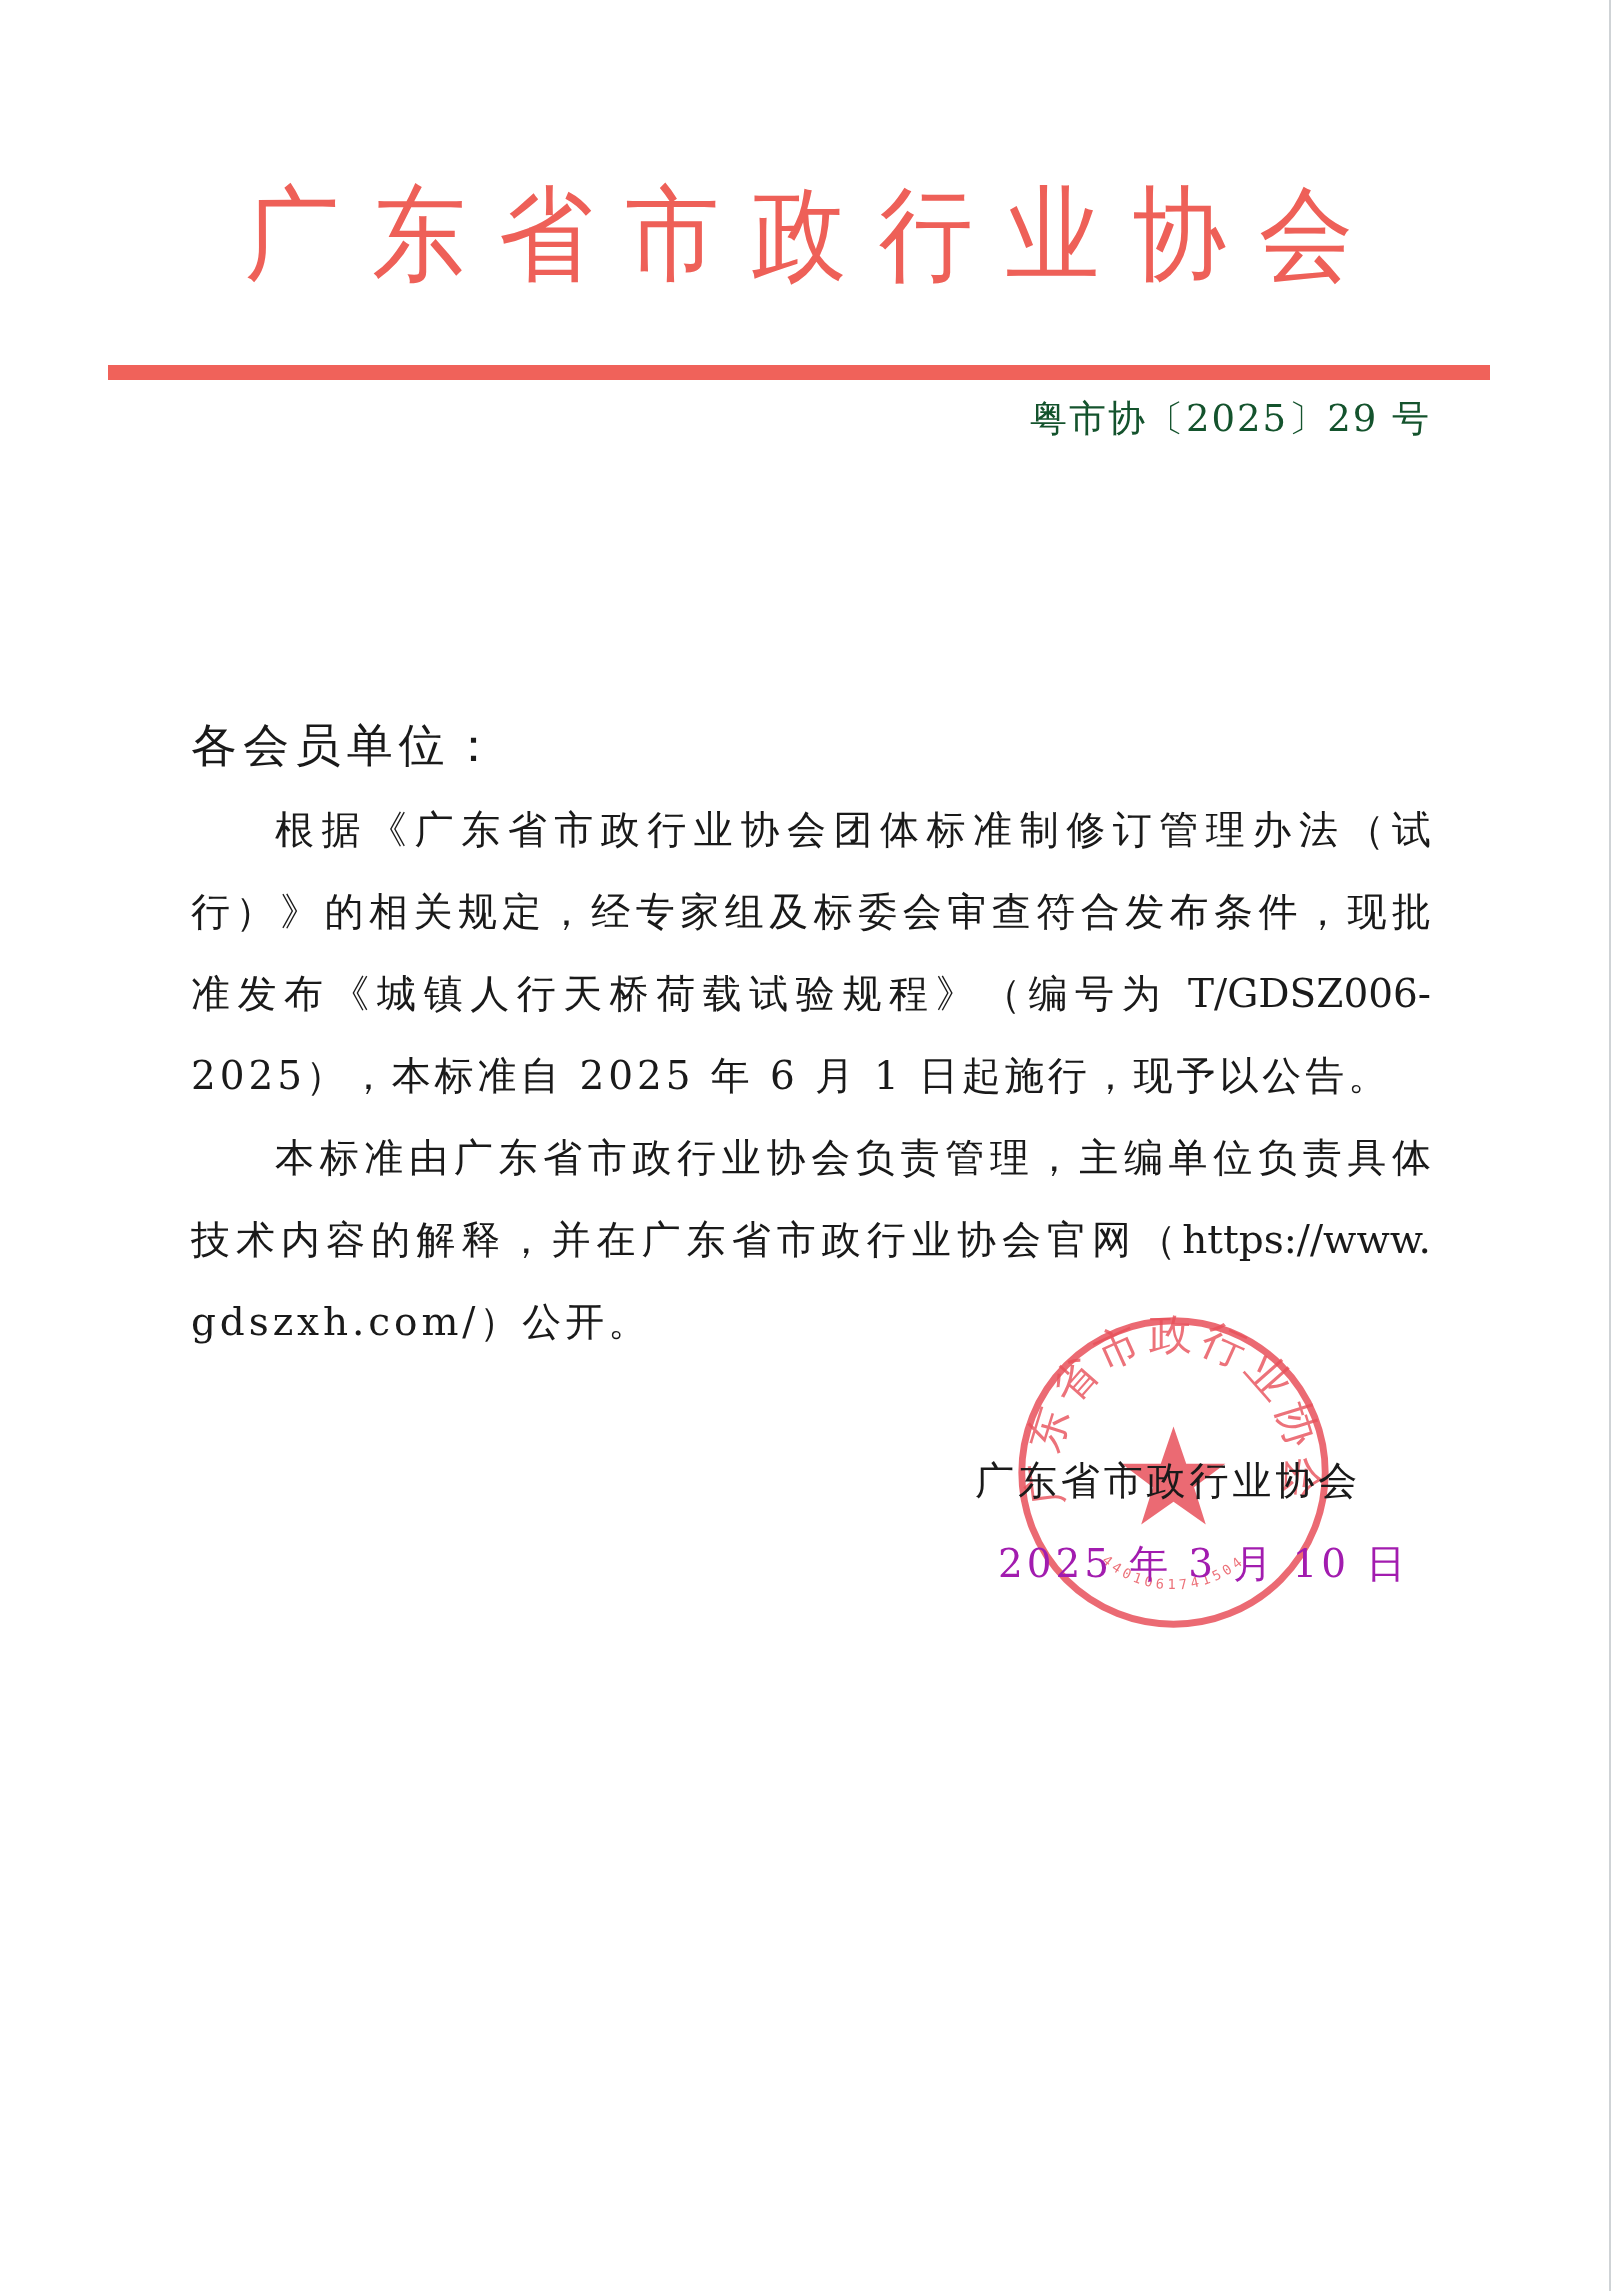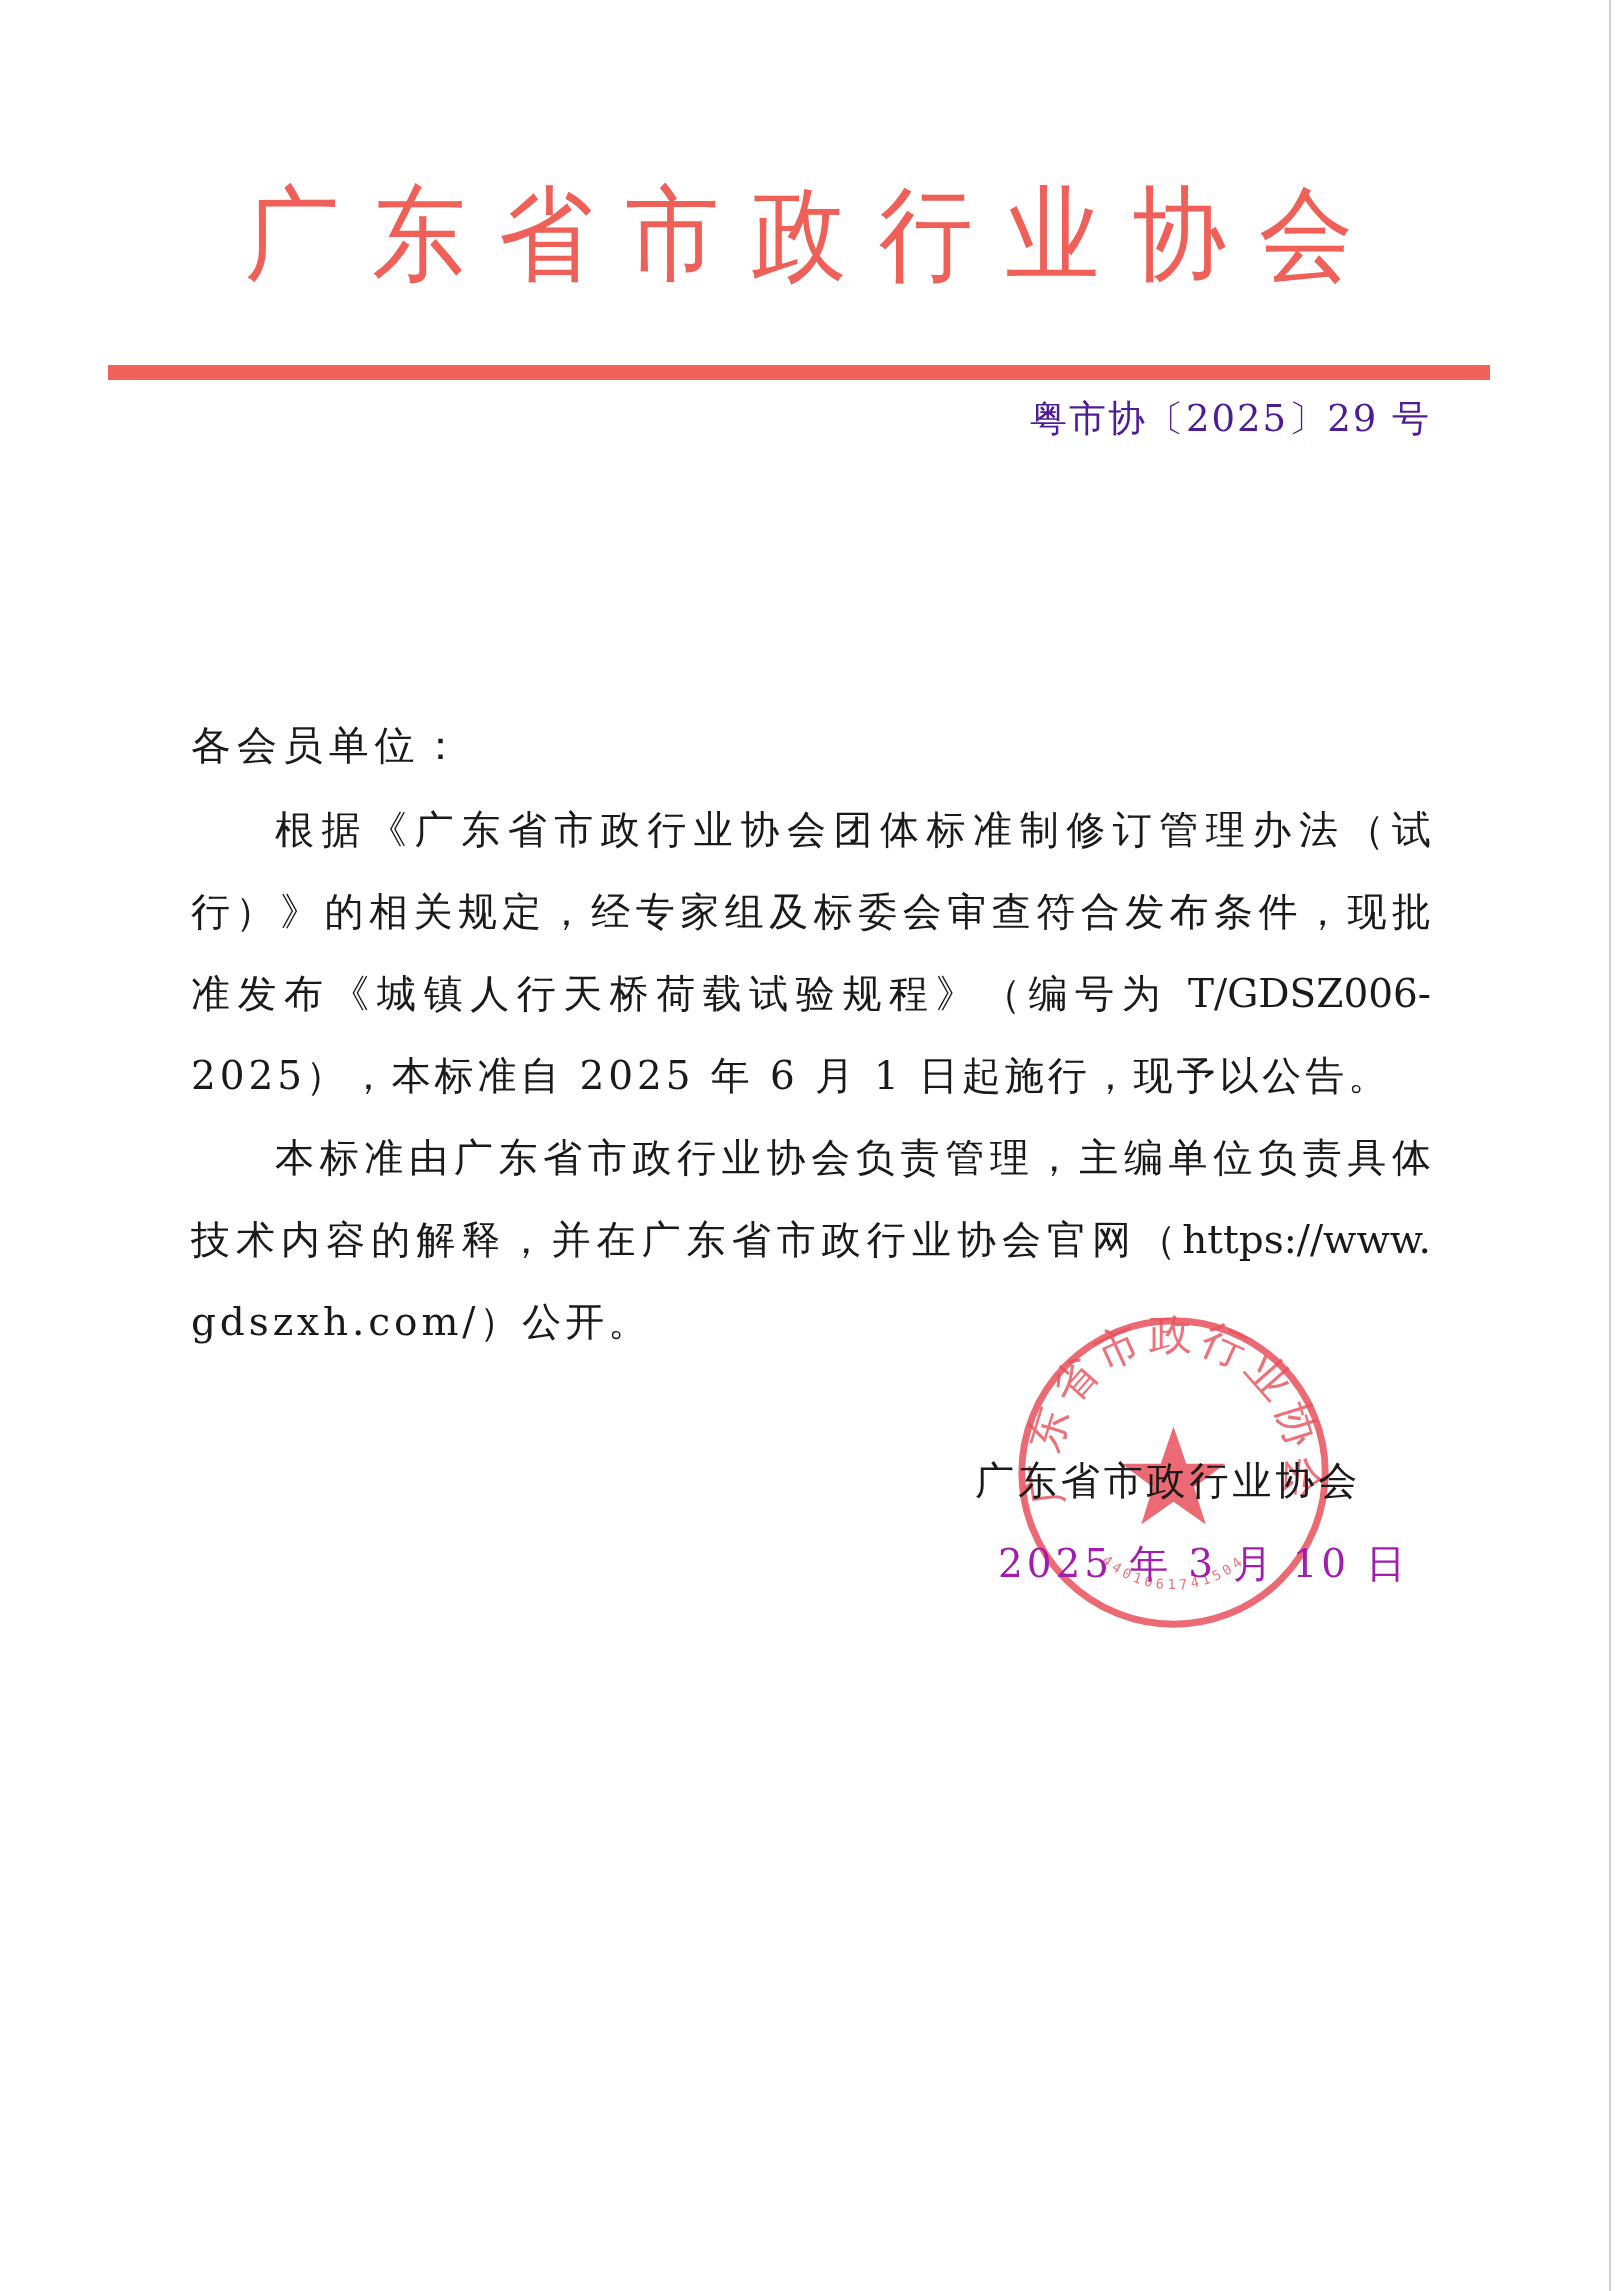--- a/index.html
+++ b/index.html
@@ -50,42 +50,42 @@
       height: 14.7px;
       background: #f0625a;
     }
     .doc-number {
       position: absolute;
       right: 189px;
       top: 394px;
       font-size: 37px;
       line-height: 49px;
       letter-spacing: 2px;
-      color: #4c1d95;
+      color: #14532d;
       white-space: nowrap;
     }
     .title {
       position: absolute;
       left: 176px;
       width: 1267px;
       text-align: center;
       font-family: "DejaVu Serif", "Liberation Serif", serif;
       font-weight: bold;
       font-size: 57px;
       line-height: 82px;
       color: #222222;
       top: 453px;
       letter-spacing: 1px;
     }
     .title .line { display: block; white-space: nowrap; }
     .salutation {
       position: absolute;
       left: 191px;
       top: 721px;
-      font-size: 40px;
+      font-size: 46px;
       line-height: 49px;
       letter-spacing: 5.9px;
       white-space: nowrap;
     }
     .para {
       position: absolute;
       left: 191px;
       width: 1240px;
       font-size: 39px;
       line-height: 82px;

